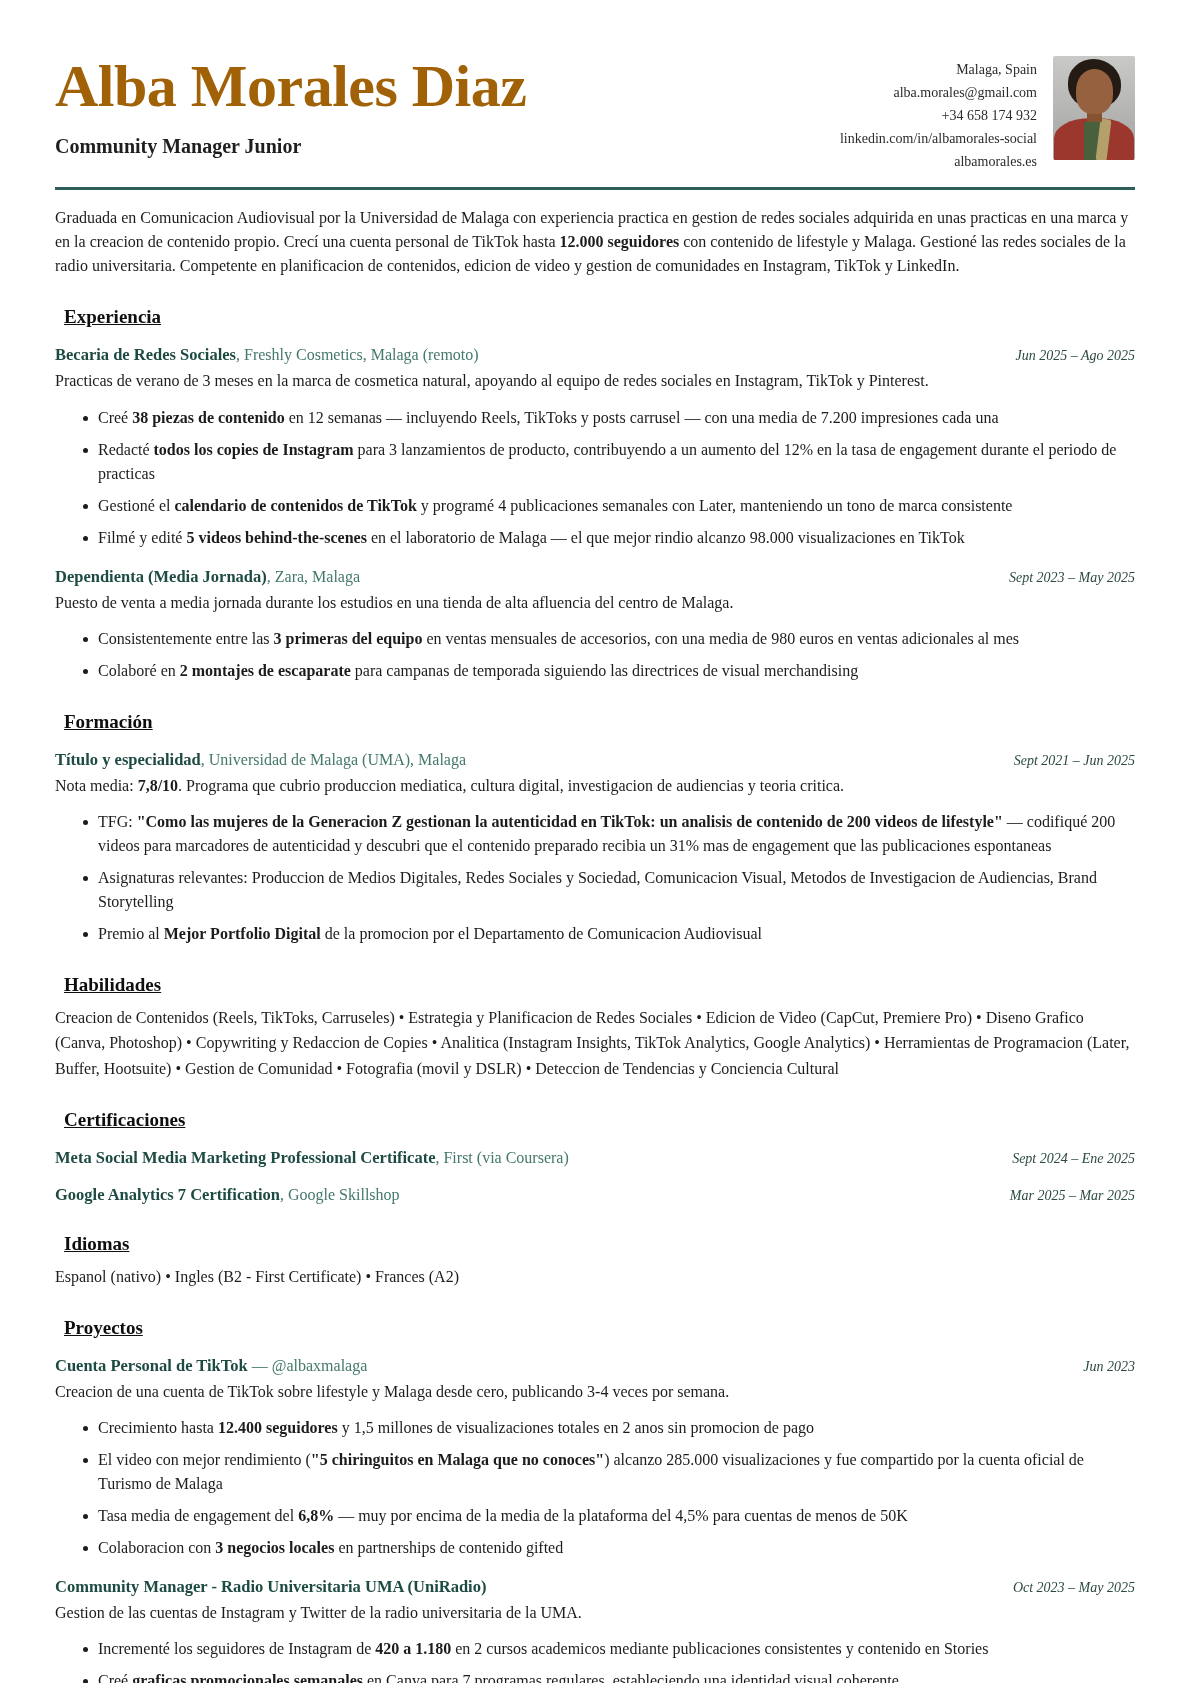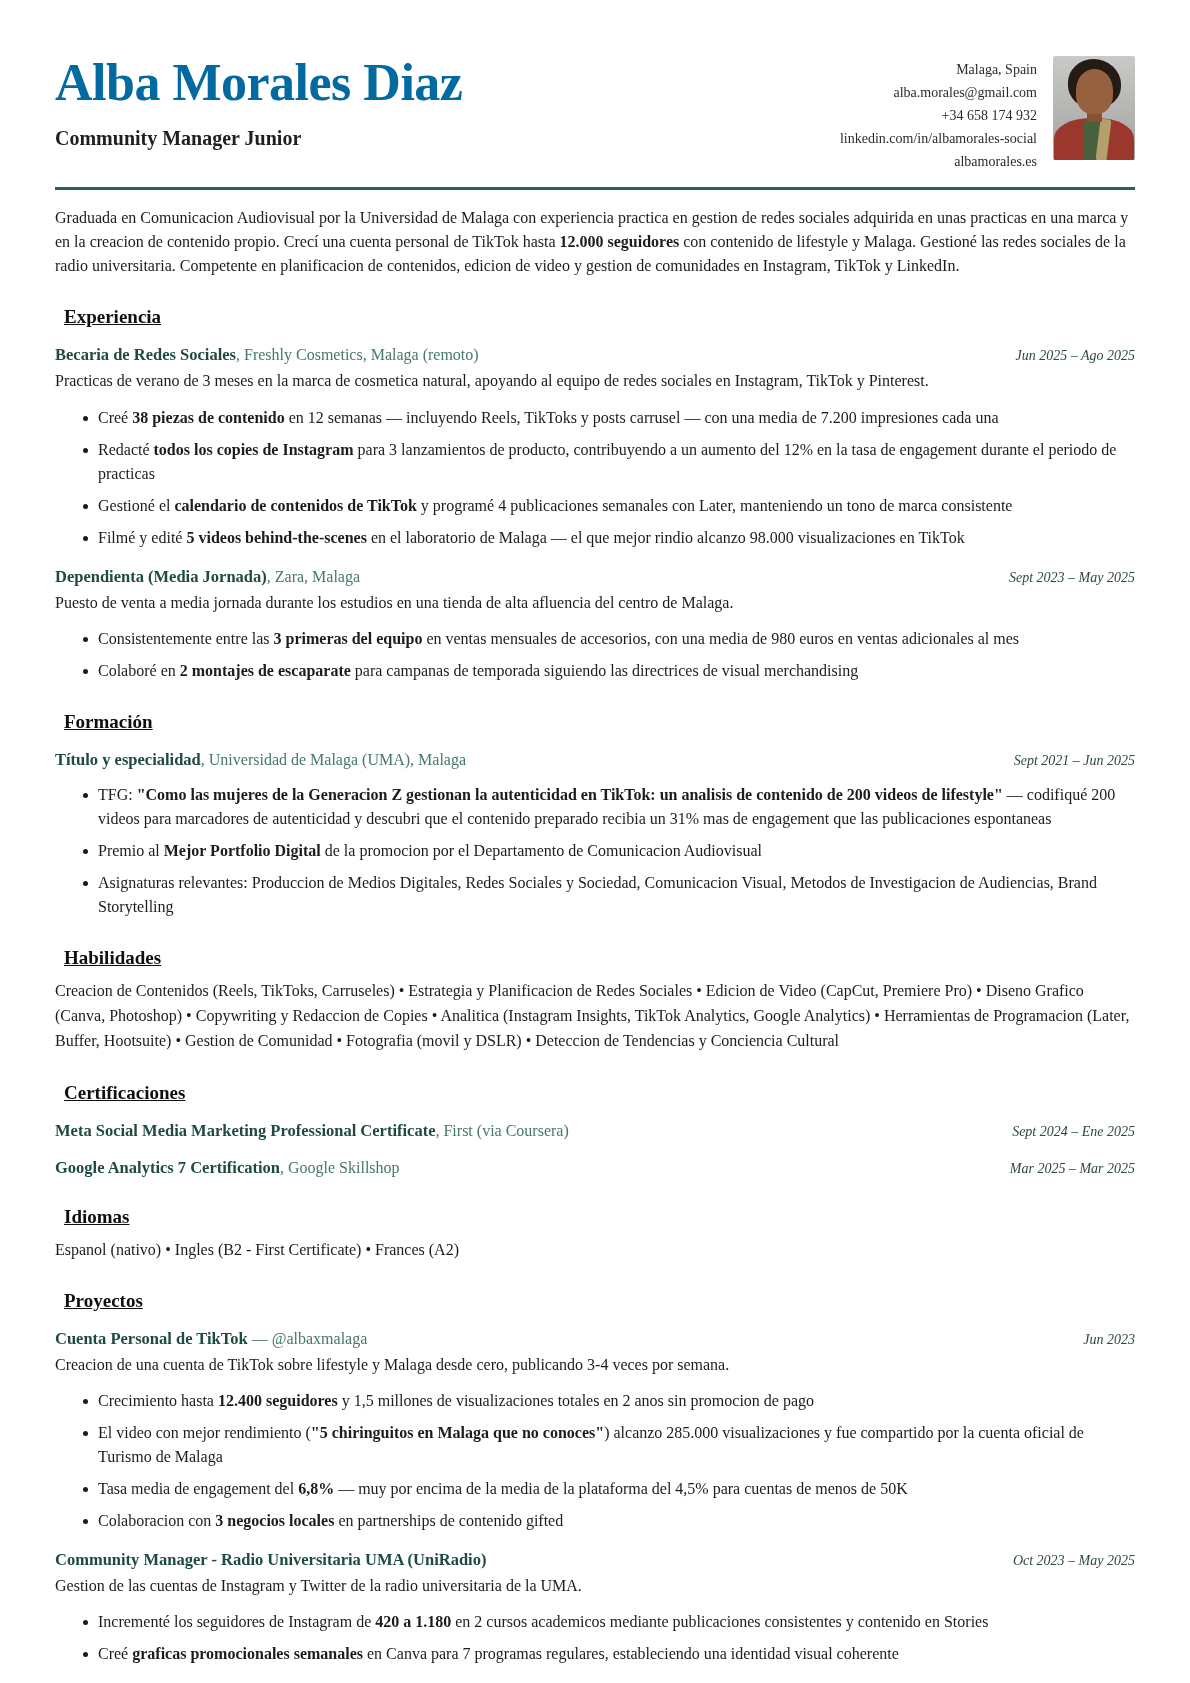--- a/index.html
+++ b/index.html
@@ -4,21 +4,21 @@
 <style>
   :root{
     --accent:#2e5e59; --title:#1d4a42; --subtitle:#45786c; --date:#2c4a42; --ink:#1c1c1c;
   }
   *{box-sizing:border-box;}
   html,body{margin:0;padding:0;background:#ffffff;}
   body{width:1190px;font-family:"Liberation Serif","DejaVu Serif",serif;color:var(--ink);}
   .page{width:1190px;min-height:1683px;padding:56px 55px 40px;position:relative;background:#fff;}
 
   .header{display:flex;justify-content:space-between;align-items:flex-start;}
-  h1{margin:0;font-size:52px;line-height:1.02;letter-spacing:-.5px;color:#0369a1;font-weight:bold;}
+  h1{margin:0;font-size:60px;line-height:1.02;letter-spacing:-.5px;color:#a16207;font-weight:bold;}
   .job-title{margin-top:18px;font-size:20px;font-weight:bold;color:#1f1f1f;}
   .header-right{display:flex;align-items:flex-start;gap:16px;}
   .contact{text-align:right;font-size:14px;line-height:1.65;color:#2b2b2b;padding-top:2px;}
 
   .photo{width:82px;height:104px;flex:none;position:relative;overflow:hidden;border-radius:2px;
          background:linear-gradient(180deg,#c9c9c7 0%,#b4b4b2 55%,#a3a3a1 100%);}
   .ph-hair{position:absolute;left:15px;top:3px;width:53px;height:49px;background:#241b15;border-radius:48% 52% 44% 46%;}
   .ph-face{position:absolute;left:23px;top:13px;width:37px;height:45px;background:#96613f;border-radius:48% 48% 42% 42%;}
   .ph-neck{position:absolute;left:34px;top:53px;width:15px;height:13px;background:#85532f;}
   .ph-torso{position:absolute;left:1px;top:62px;width:80px;height:44px;background:#9c372e;border-radius:46% 46% 0 0;}
@@ -112,26 +112,27 @@
   </section>
 
   <section class="section">
     <h2><span>Formación</span></h2>
     <div class="section-body">
   <div class="entry">
     <div class="entry-header">
       <div class="entry-titleline"><span class="entry-title"><span>Título y especialidad</span></span><span class="entry-subtitle"><span>, Universidad de Malaga (UMA), Malaga</span></span></div>
       <div class="entry-date"><span>Sept 2021 – Jun 2025</span></div>
     </div>
+    <p class="entry-desc"><span>Nota media: </span><span class="b">7,8/10</span><span>. Programa que cubrio produccion mediatica, cultura digital, investigacion de audiencias y teoria critica.</span></p>
     <ul class="bullets">
   <li><span><span>TFG: </span><span class="b">"Como las mujeres de la Generacion Z gestionan la autenticidad en TikTok: un analisis de contenido de 200 videos de lifestyle"</span><span> — codifiqué 200 videos para marcadores de autenticidad y descubri que el contenido preparado recibia un 31% mas de engagement que las publicaciones espontaneas</span></span></li>
 
+  <li><span><span>Asignaturas relevantes: Produccion de Medios Digitales, Redes Sociales y Sociedad, Comunicacion Visual, Metodos de Investigacion de Audiencias, Brand Storytelling</span></span></li>
+
   <li><span><span>Premio al </span><span class="b">Mejor Portfolio Digital</span><span> de la promocion por el Departamento de Comunicacion Audiovisual</span></span></li>
-
-  <li><span><span>Asignaturas relevantes: Produccion de Medios Digitales, Redes Sociales y Sociedad, Comunicacion Visual, Metodos de Investigacion de Audiencias, Brand Storytelling</span></span></li>
 </ul>
   </div>
 </div>
   </section>
 
   <section class="section">
     <h2><span>Habilidades</span></h2>
     <div class="section-body">
           <p class="skills"><span>Creacion de Contenidos (Reels, TikToks, Carruseles) • Estrategia y Planificacion de Redes Sociales • Edicion de Video (CapCut, Premiere Pro) • Diseno Grafico (Canva, Photoshop) • Copywriting y Redaccion de Copies • Analitica (Instagram Insights, TikTok Analytics, Google Analytics) • Herramientas de Programacion (Later, Buffer, Hootsuite) • Gestion de Comunidad • Fotografia (movil y DSLR) • Deteccion de Tendencias y Conciencia Cultural</span></p>
         </div>

